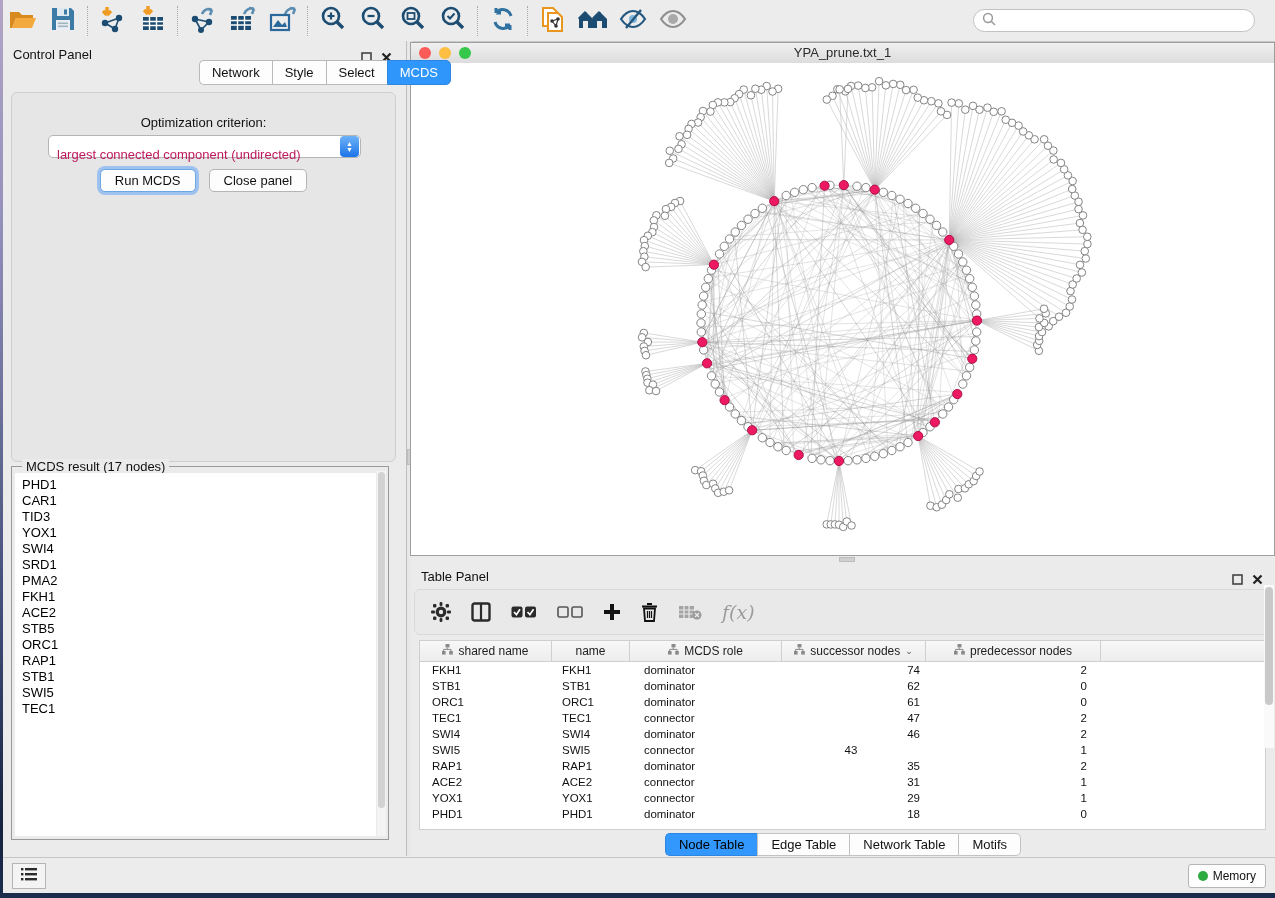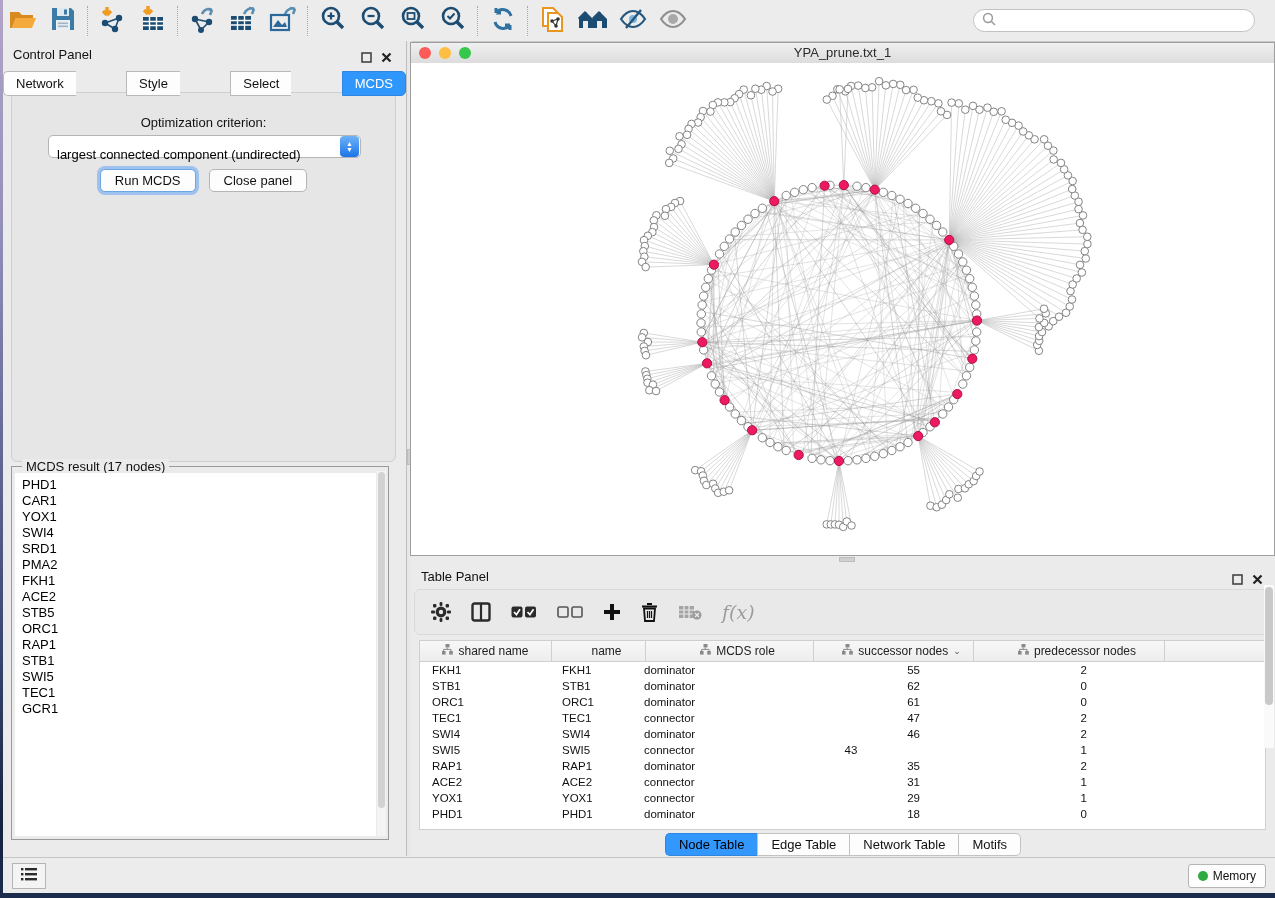--- a/index.html
+++ b/index.html
@@ -14,32 +14,32 @@
   .tb-sep{width:1px;height:30px;margin:0 4px;border-left:1px dotted #a9a9a9;flex:0 0 auto;}
   .searchbox{position:absolute;right:20px;top:9px;width:282px;height:23px;background:#fff;
     border:1px solid #c2c2c2;border-radius:12px;display:flex;align-items:center;padding-left:8px;box-sizing:border-box;}
   .searchbox input{border:none;outline:none;background:transparent;font-size:12px;width:230px;margin-left:5px;}
 
   
   .control-panel{position:absolute;left:0;top:41px;width:403px;height:815px;background:#ebebeb;}
   .panel-head{position:absolute;left:10px;top:6px;font-size:13px;color:#111;}
   .panel-ctl{position:absolute;top:8px;display:flex;gap:9px;}
   .control-panel .panel-ctl{right:14px;}
-  .ctl-tabs{position:absolute;left:0;top:30px;width:100%;display:flex;justify-content:space-between;z-index:2;}
+  .ctl-tabs{position:absolute;left:0;top:19px;width:100%;display:flex;justify-content:flex-end;z-index:2;padding-left:45px;}
   .ctab{font-size:13px;padding:4px 12px;background:#fdfdfd;border:1px solid #b9b9b9;border-right:none;
     color:#111;cursor:default;}
   .ctab:first-child{border-radius:5px 0 0 5px;}
   .ctab:last-child{border-radius:0 5px 5px 0;border-right:1px solid #b9b9b9;}
   .ctab.active{background:#2f96fb;color:#fff;border-color:#2f86e0;}
   .ctl-body{position:absolute;left:8px;top:51px;width:383px;height:368px;background:#e6e6e6;
     border:1px solid #cfcfcf;border-radius:6px;}
   .opt-label{position:absolute;left:0;top:22px;width:100%;text-align:center;font-size:13px;color:#111;}
   .dropdown{position:absolute;left:36px;top:42px;width:313px;height:23px;background:#fff;border:1px solid #b5b5b5;
     border-radius:5px;display:flex;align-items:center;box-sizing:border-box;}
-  .dropdown .dd-text{font-size:13px;padding-left:8px;color:#000000;flex:1;margin-top:16px;}
+  .dropdown .dd-text{font-size:13px;padding-left:8px;color:#be185d;flex:1;margin-top:16px;}
   .dd-step{width:19px;height:21px;border-radius:4px;background:linear-gradient(#6db2f8,#1d74e9);
     display:flex;flex-direction:column;align-items:center;justify-content:center;color:#fff;font-size:7px;line-height:6px;margin-right:1px;}
   .btn{background:#fdfdfd;border:1px solid #b5b5b5;border-radius:5px;font-size:13px;padding:3px 14px;color:#111;}
   .btn-row{position:absolute;left:0;top:76px;width:100%;display:flex;justify-content:center;gap:13px;}
   .btn.focused{box-shadow:0 0 0 3px rgba(110,170,245,.6);border-color:#6ba7e0;}
   .result-group{position:absolute;left:8px;top:425px;width:376px;height:372px;border:1px solid #9a9a9a;}
   .result-title{position:absolute;left:10px;top:-8px;background:#ebebeb;padding:0 4px;font-size:13px;color:#111;}
   .result-list{position:absolute;left:3px;top:6px;right:12px;bottom:3px;background:#fff;overflow:hidden;
     font-size:13px;line-height:16px;padding:4px 0 0 7px;}
   .result-scroll{position:absolute;right:2px;top:4px;width:9px;bottom:3px;background:#f4f4f4;}
@@ -60,21 +60,21 @@
   .net-title{position:absolute;left:0;top:2px;width:100%;text-align:center;font-size:13px;color:#2b2b2b;}
   .net-canvas{position:absolute;left:0;top:20px;width:863px;height:492px;background:#fff;}
 
   
   .table-panel{position:absolute;left:408px;top:563px;width:864px;height:293px;background:#ebebeb;}
   .tp-toolbar{position:absolute;left:3px;top:26px;width:855px;height:46px;background:#e9e9e9;
     border:1px solid #dadada;border-radius:6px;display:flex;align-items:center;gap:20px;padding-left:16px;box-sizing:border-box;}
   .tp-icon{display:flex;align-items:center;justify-content:center;}
   .fx{font-family:"DejaVu Serif",serif;font-style:italic;font-size:19px;color:#9b9b9b;}
   .grid-table{position:absolute;left:8px;top:77px;width:845px;height:188px;background:#fff;border:1px solid #cfcfcf;overflow:hidden;}
-  .g-header{display:flex;height:20px;background:linear-gradient(#f7f7f7,#ededed);border-bottom:1px solid #cfcfcf;gap:16px;}
+  .g-header{display:flex;height:20px;background:linear-gradient(#f7f7f7,#ededed);border-bottom:1px solid #cfcfcf;}
   .g-hcell{position:relative;display:flex;align-items:center;justify-content:center;border-right:1px solid #cfcfcf;
     font-size:12px;color:#222;box-sizing:border-box;gap:5px;}
   .g-row{display:flex;height:16px;font-size:11.5px;color:#111;align-items:center;}
   .g-cell{box-sizing:border-box;overflow:hidden;white-space:nowrap;}
   .sortv{font-size:9px;color:#555;}
   .tbl-scroll{position:absolute;right:1px;top:22px;width:10px;height:163px;background:#fafafa;}
   .tbl-scroll .thumb{position:absolute;left:1px;top:2px;width:8px;height:118px;background:#c9c9c9;border-radius:4px;}
   .tp-tabs{position:absolute;left:0;top:270px;width:100%;display:flex;justify-content:center;}
   .ttab{font-size:13px;padding:3px 13px;background:#fdfdfd;border:1px solid #c2c2c2;border-right:none;color:#111;}
   .ttab:first-child{border-radius:5px 0 0 5px;}
@@ -274,33 +274,33 @@
       <div class="btn-row">
         <button class="btn focused">Run MCDS</button>
         <button class="btn">Close panel</button>
       </div>
     </div>
     <div class="result-group">
       <div class="result-title">MCDS result (17 nodes)</div>
       <div class="result-list" id="result-list">
           <div>PHD1</div>
           <div>CAR1</div>
+          <div>TID3</div>
           <div>YOX1</div>
           <div>SWI4</div>
           <div>SRD1</div>
           <div>PMA2</div>
           <div>FKH1</div>
           <div>ACE2</div>
           <div>STB5</div>
           <div>ORC1</div>
           <div>RAP1</div>
           <div>STB1</div>
           <div>SWI5</div>
           <div>TEC1</div>
-          <div>GCR1</div>
         </div>
       <div class="result-scroll">
           <div class="thumb"></div>
         </div>
     </div>
   </div>
 
   <div class="vsplit">
       <div class="grip"></div>
     </div>
@@ -1097,21 +1097,21 @@
                 </g>
               </svg></span>
             <span>predecessor nodes</span>
           </div>
         </div>
       <div id="tbl-rows">
           <div class="g-row">
             <div class="g-cell" style="width: 132px; text-align: left; padding-left: 12px;">FKH1</div>
             <div class="g-cell" style="width: 78px; text-align: left; padding-left: 10px;">FKH1</div>
             <div class="g-cell" style="width: 152px; text-align: left; padding-left: 14px;">dominator</div>
-            <div class="g-cell" style="width: 144px; text-align: right; padding-right: 6px;">55</div>
+            <div class="g-cell" style="width: 144px; text-align: right; padding-right: 6px;">74</div>
             <div class="g-cell" style="width: 175px; text-align: right; padding-right: 14px;">2</div>
           </div>
           <div class="g-row">
             <div class="g-cell" style="width: 132px; text-align: left; padding-left: 12px;">STB1</div>
             <div class="g-cell" style="width: 78px; text-align: left; padding-left: 10px;">STB1</div>
             <div class="g-cell" style="width: 152px; text-align: left; padding-left: 14px;">dominator</div>
             <div class="g-cell" style="width: 144px; text-align: right; padding-right: 6px;">62</div>
             <div class="g-cell" style="width: 175px; text-align: right; padding-right: 14px;">0</div>
           </div>
           <div class="g-row">

